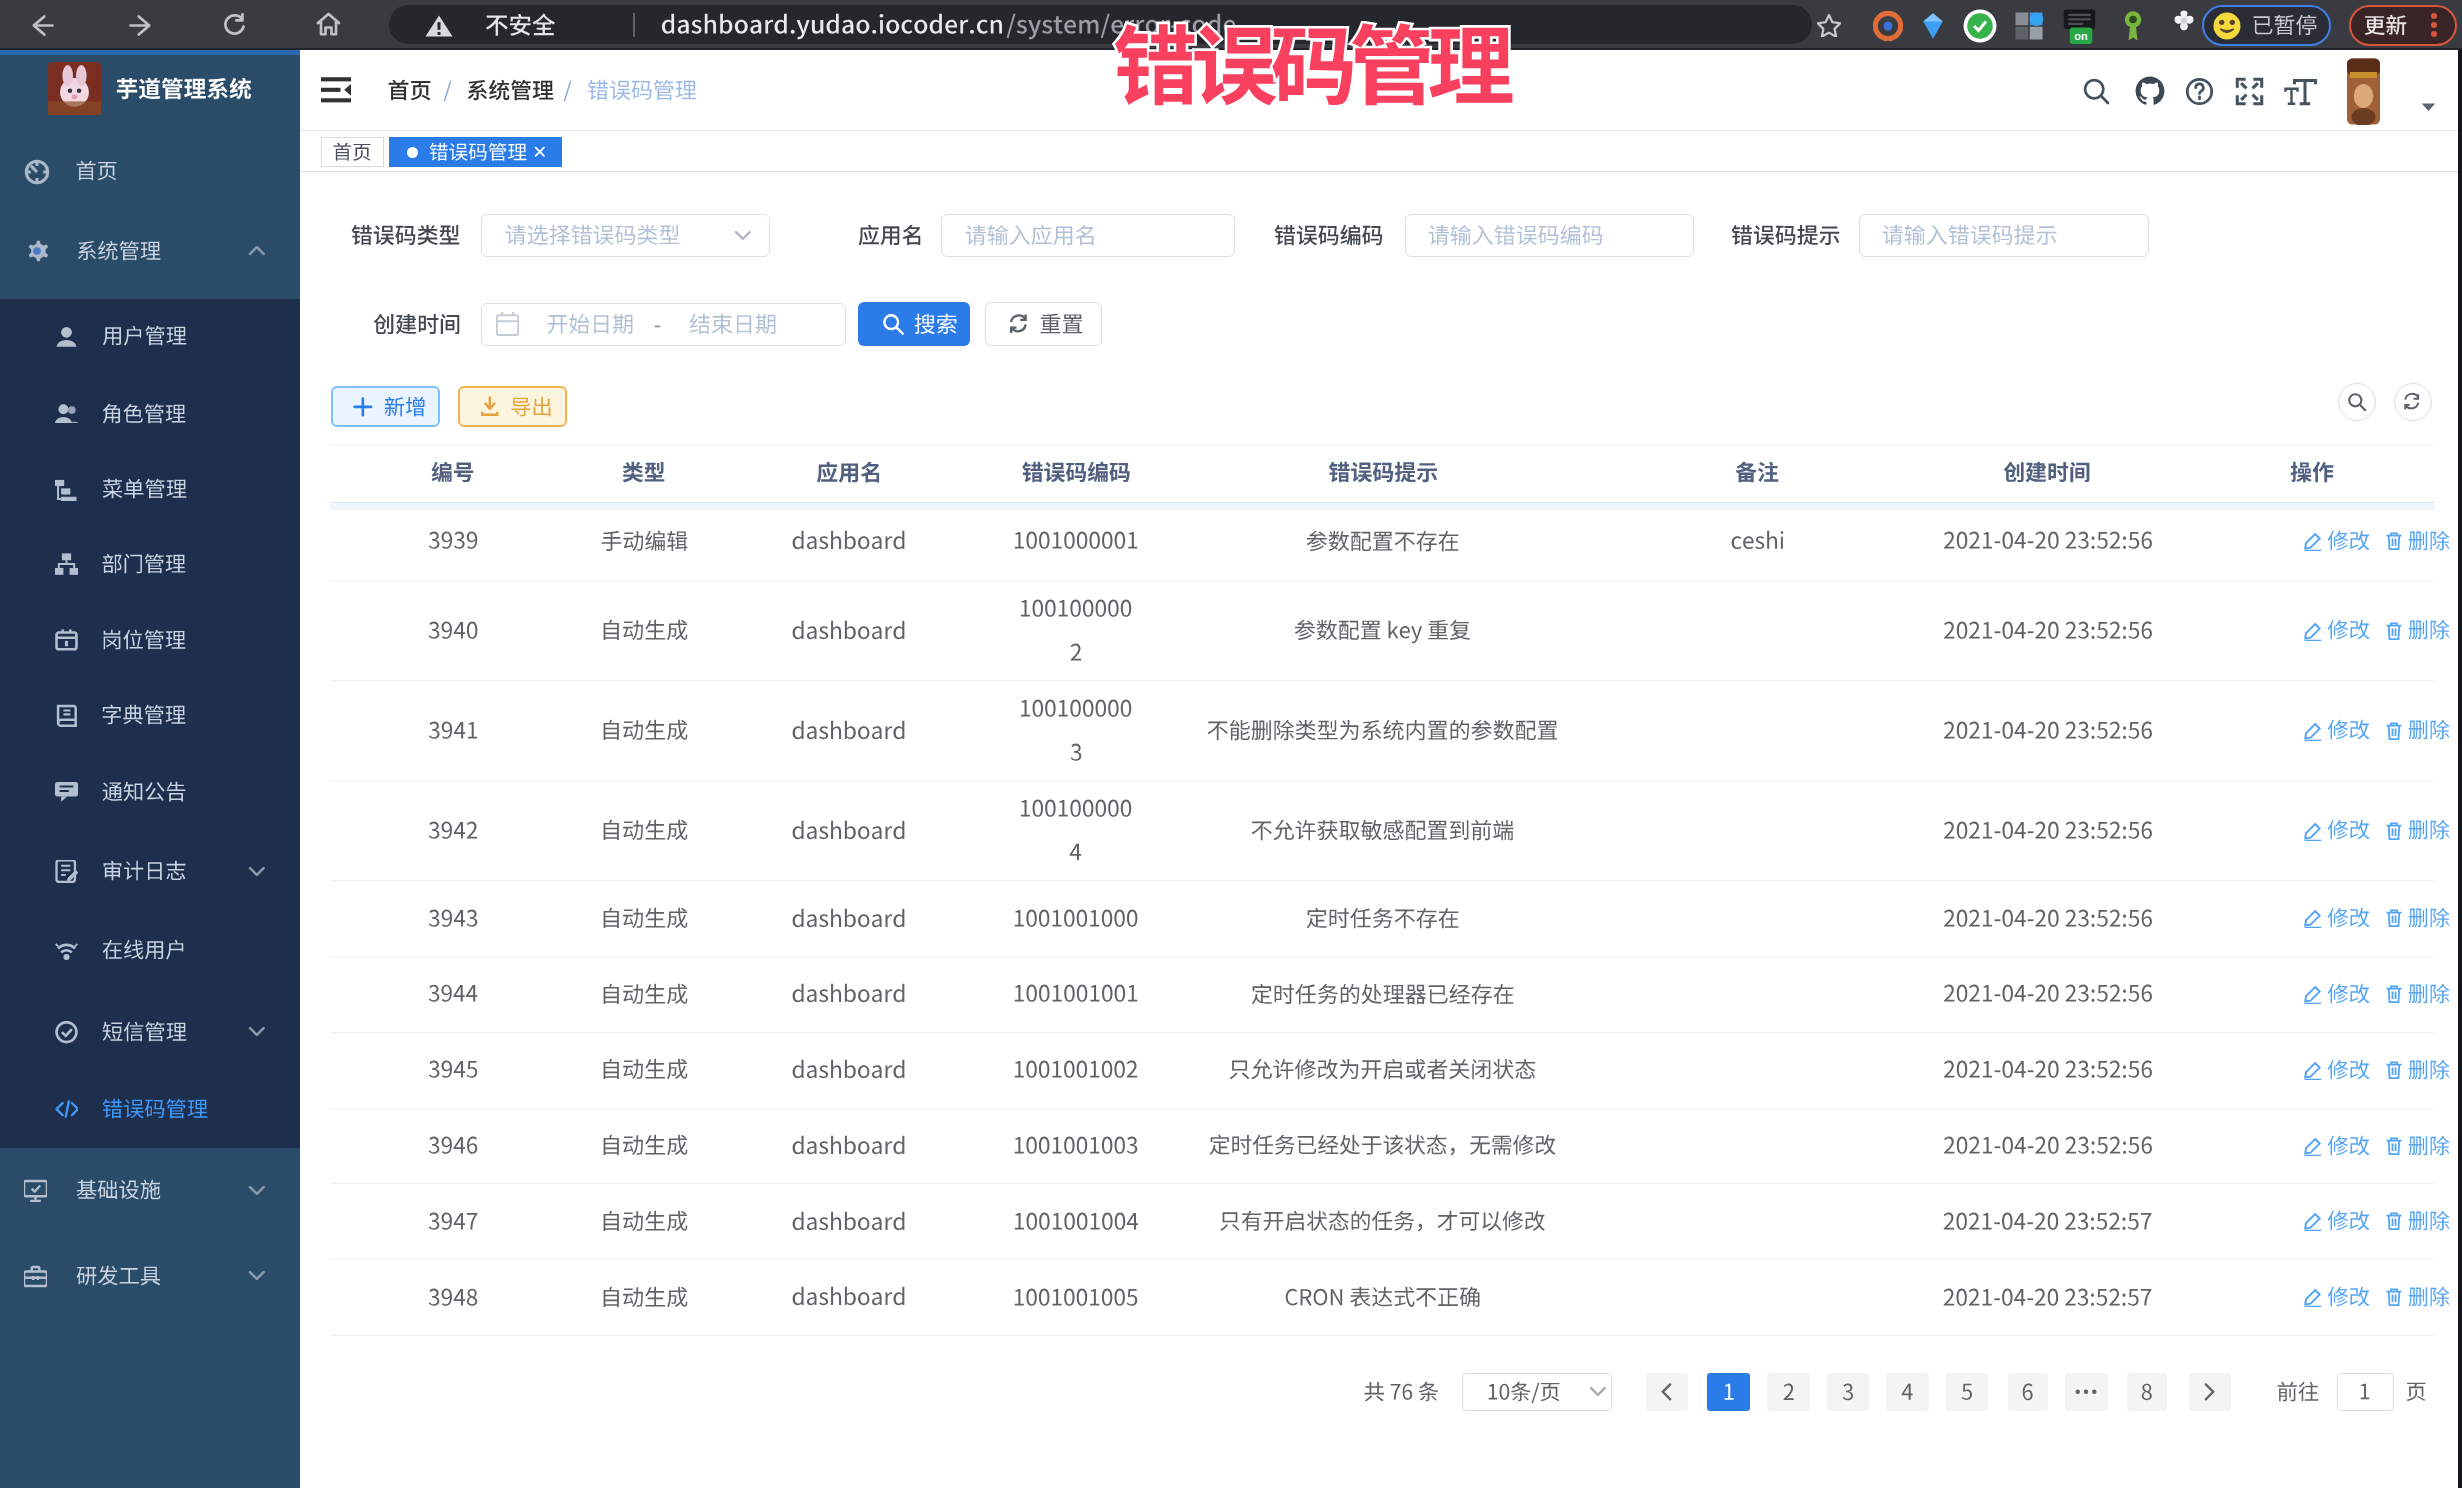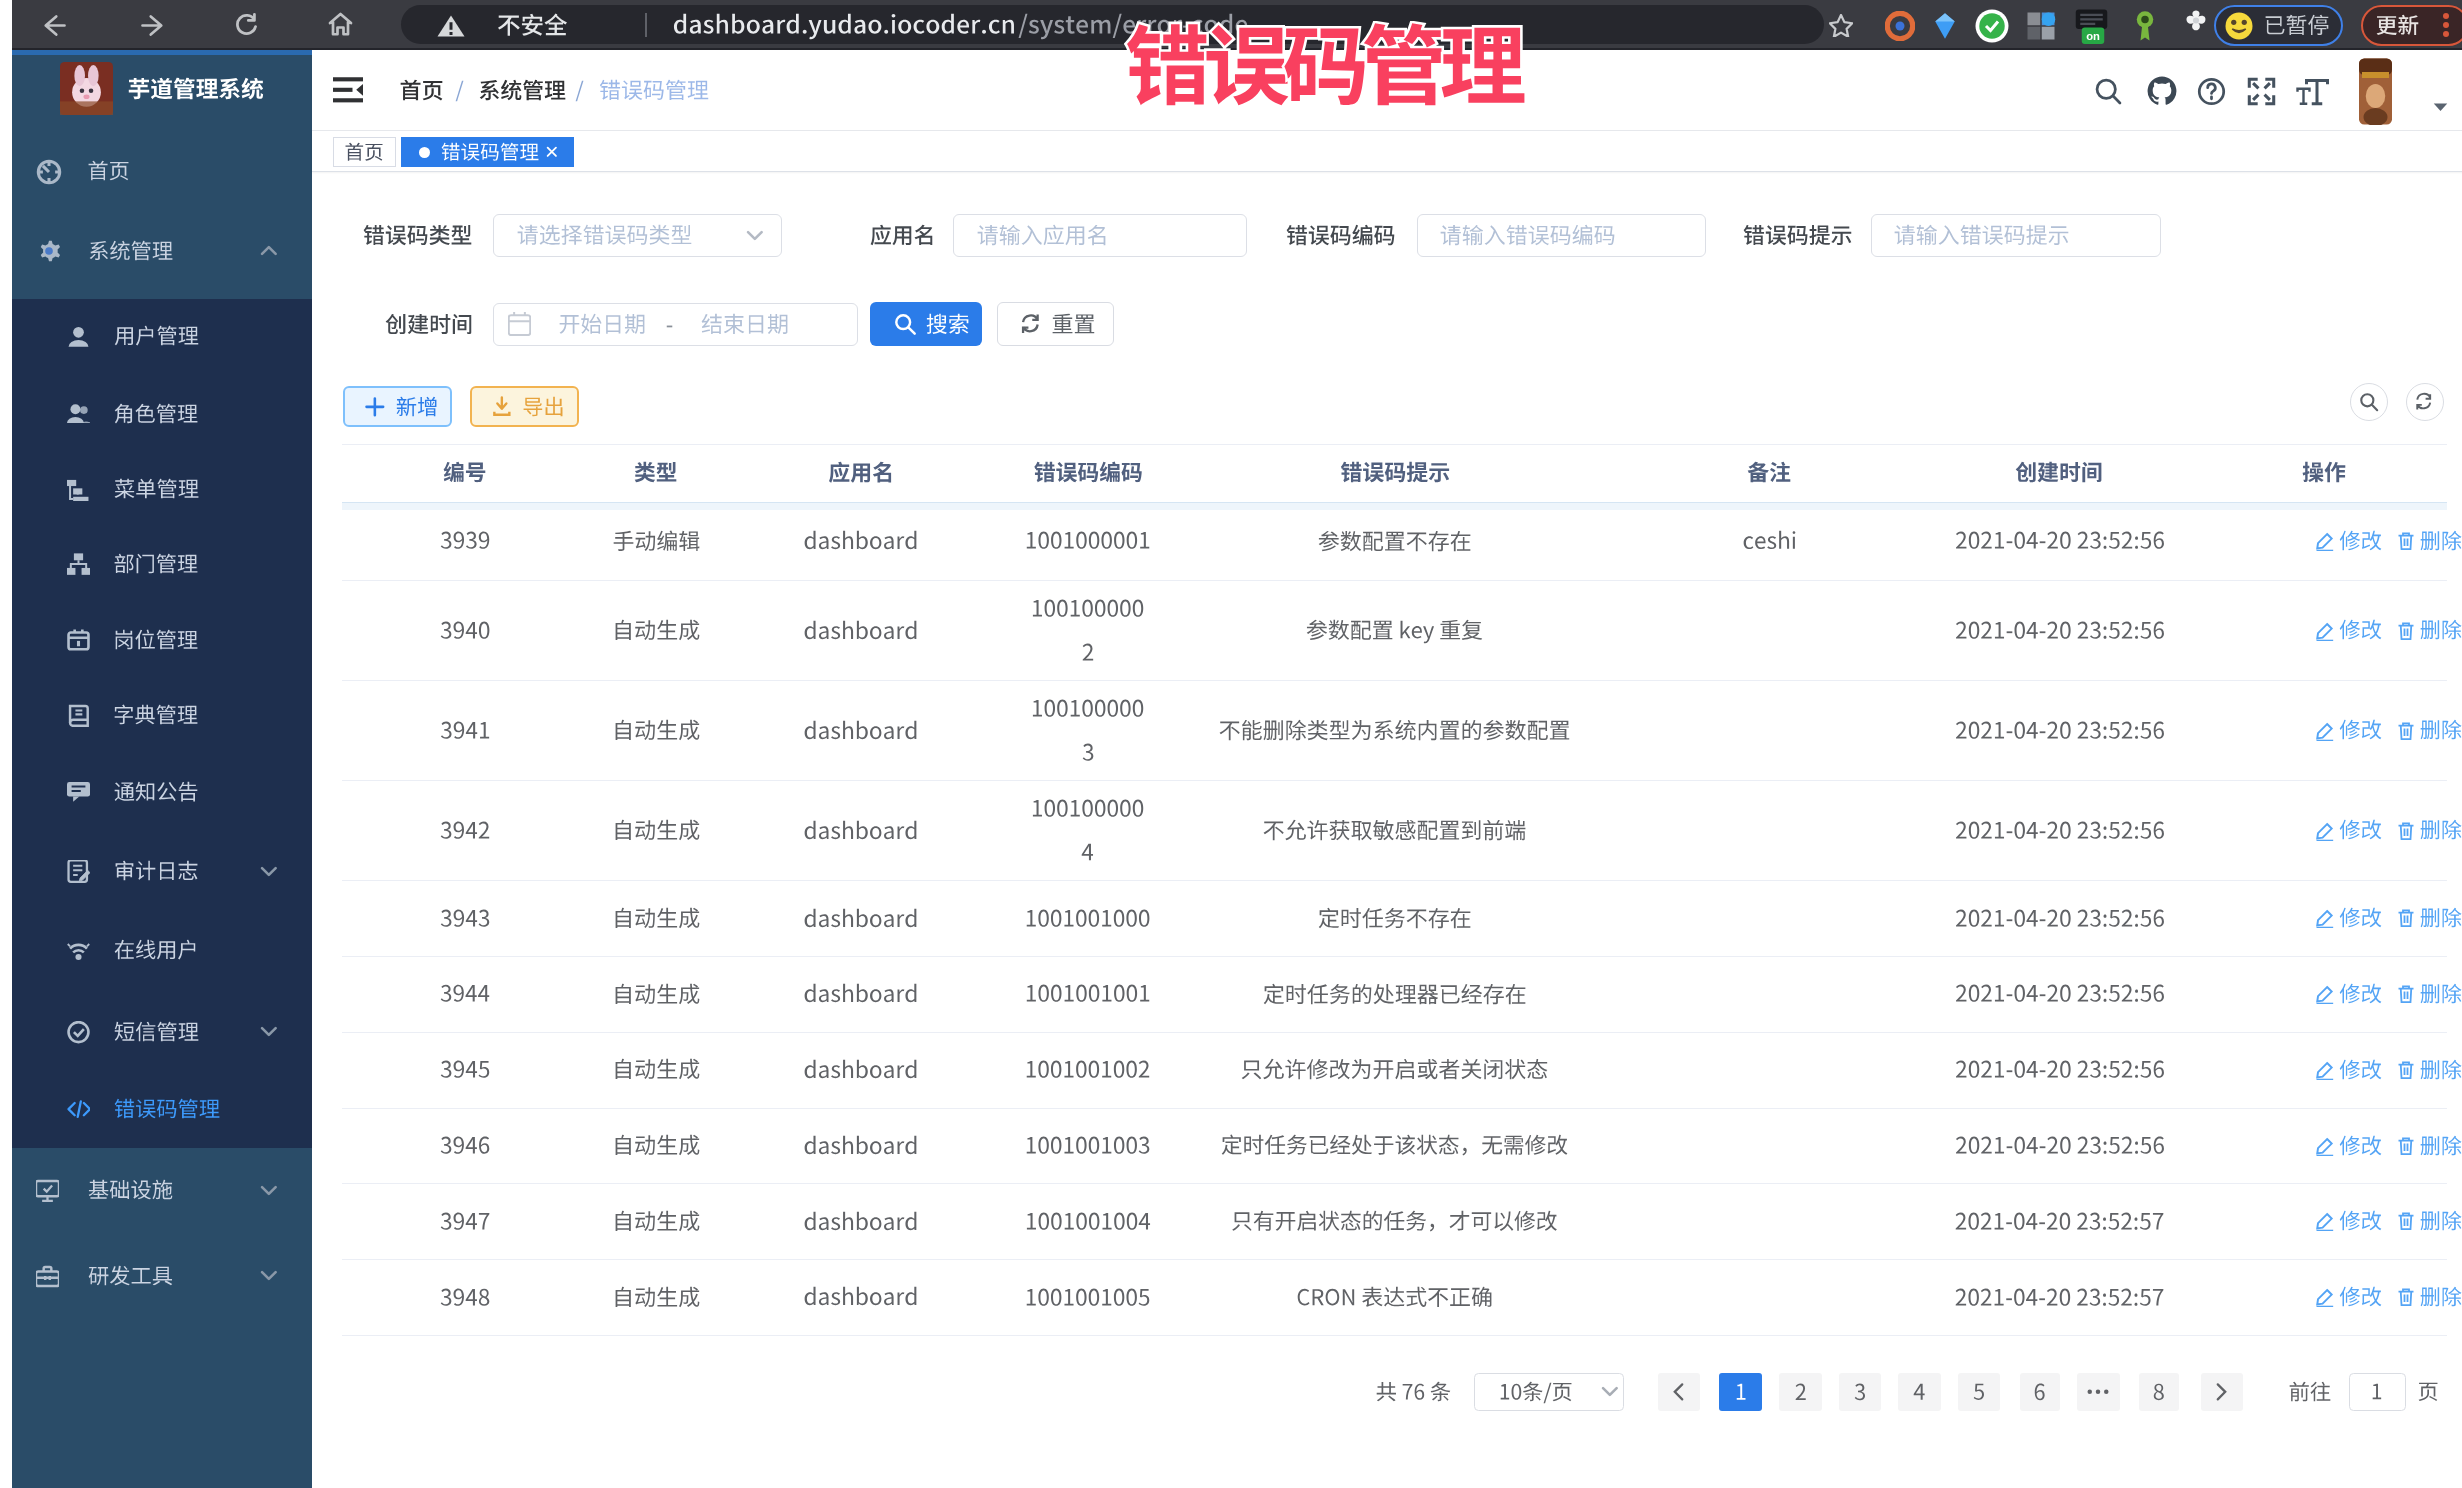--- a/index.html
+++ b/index.html
@@ -1,12 +1,12 @@
 <!DOCTYPE html>
-<html style="font-size:12px"><head><meta charset="utf-8"><style>*{margin:0;padding:0;box-sizing:border-box}html,body{width:2462px;height:1488px;overflow:hidden;background:#fff;font-family:"Liberation Sans",sans-serif}#root{position:absolute;left:12px;top:0;width:2050px;height:1488px}</style></head><body>
+<html style="font-size:12px"><head><meta charset="utf-8"><style>*{margin:0;padding:0;box-sizing:border-box}html,body{width:2462px;height:1488px;overflow:hidden;background:#fff;font-family:"Liberation Sans",sans-serif}#root{position:absolute;left:0;top:0;width:2050px;height:1488px}</style></head><body>
 <div id="root">
     <div style="position:absolute;left:0px;top:0px;width:2462px;height:50px;background:#3a3b41"></div>
     <div style="position:absolute;left:0px;top:48px;width:2462px;height:1.5px;background:#23242a"></div>
     <svg style="position:absolute;left:30px;top:13.6px;" width="24" height="23" viewBox="0 0 32 30" fill="none">
       <path d="M19 3 L5 15 L19 27 M6 15 H30" style="stroke:#bfc1c4;stroke-width:3.6;stroke-linecap:round;stroke-linejoin:round"></path>
     </svg>
     <svg style="position:absolute;left:129px;top:13.6px;" width="24" height="23" viewBox="0 0 32 30" fill="none">
       <path d="M13 3 L27 15 L13 27 M26 15 H2" style="stroke:#bfc1c4;stroke-width:3.6;stroke-linecap:round;stroke-linejoin:round"></path>
     </svg>
     <svg style="position:absolute;left:221px;top:12px;" width="26" height="26" viewBox="0 0 34 34" fill="none">

